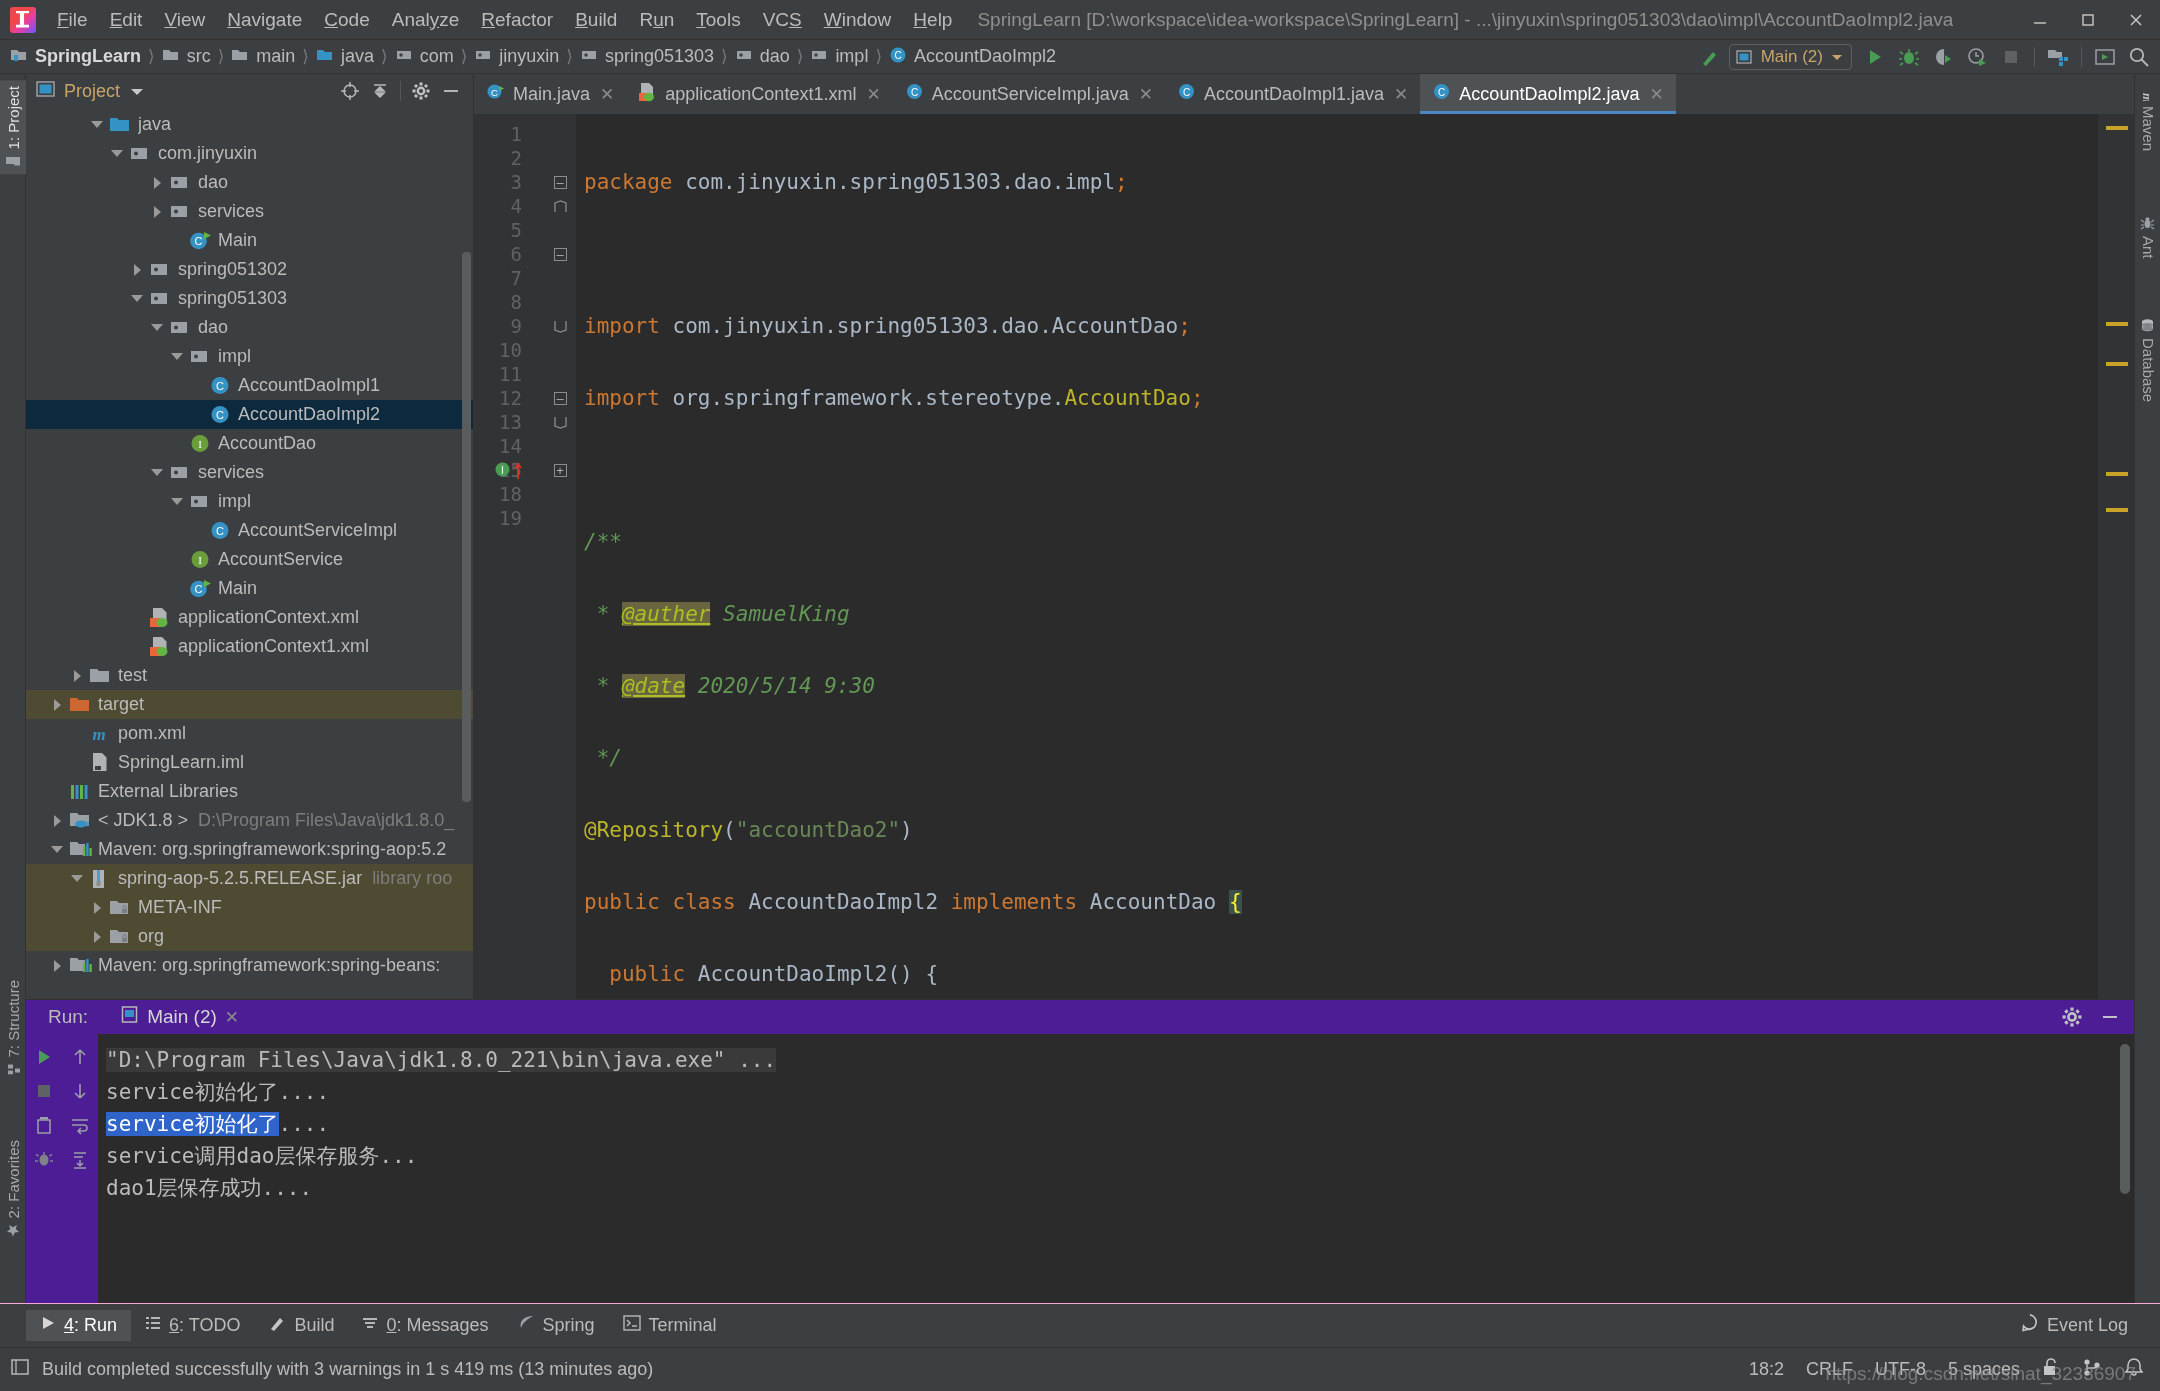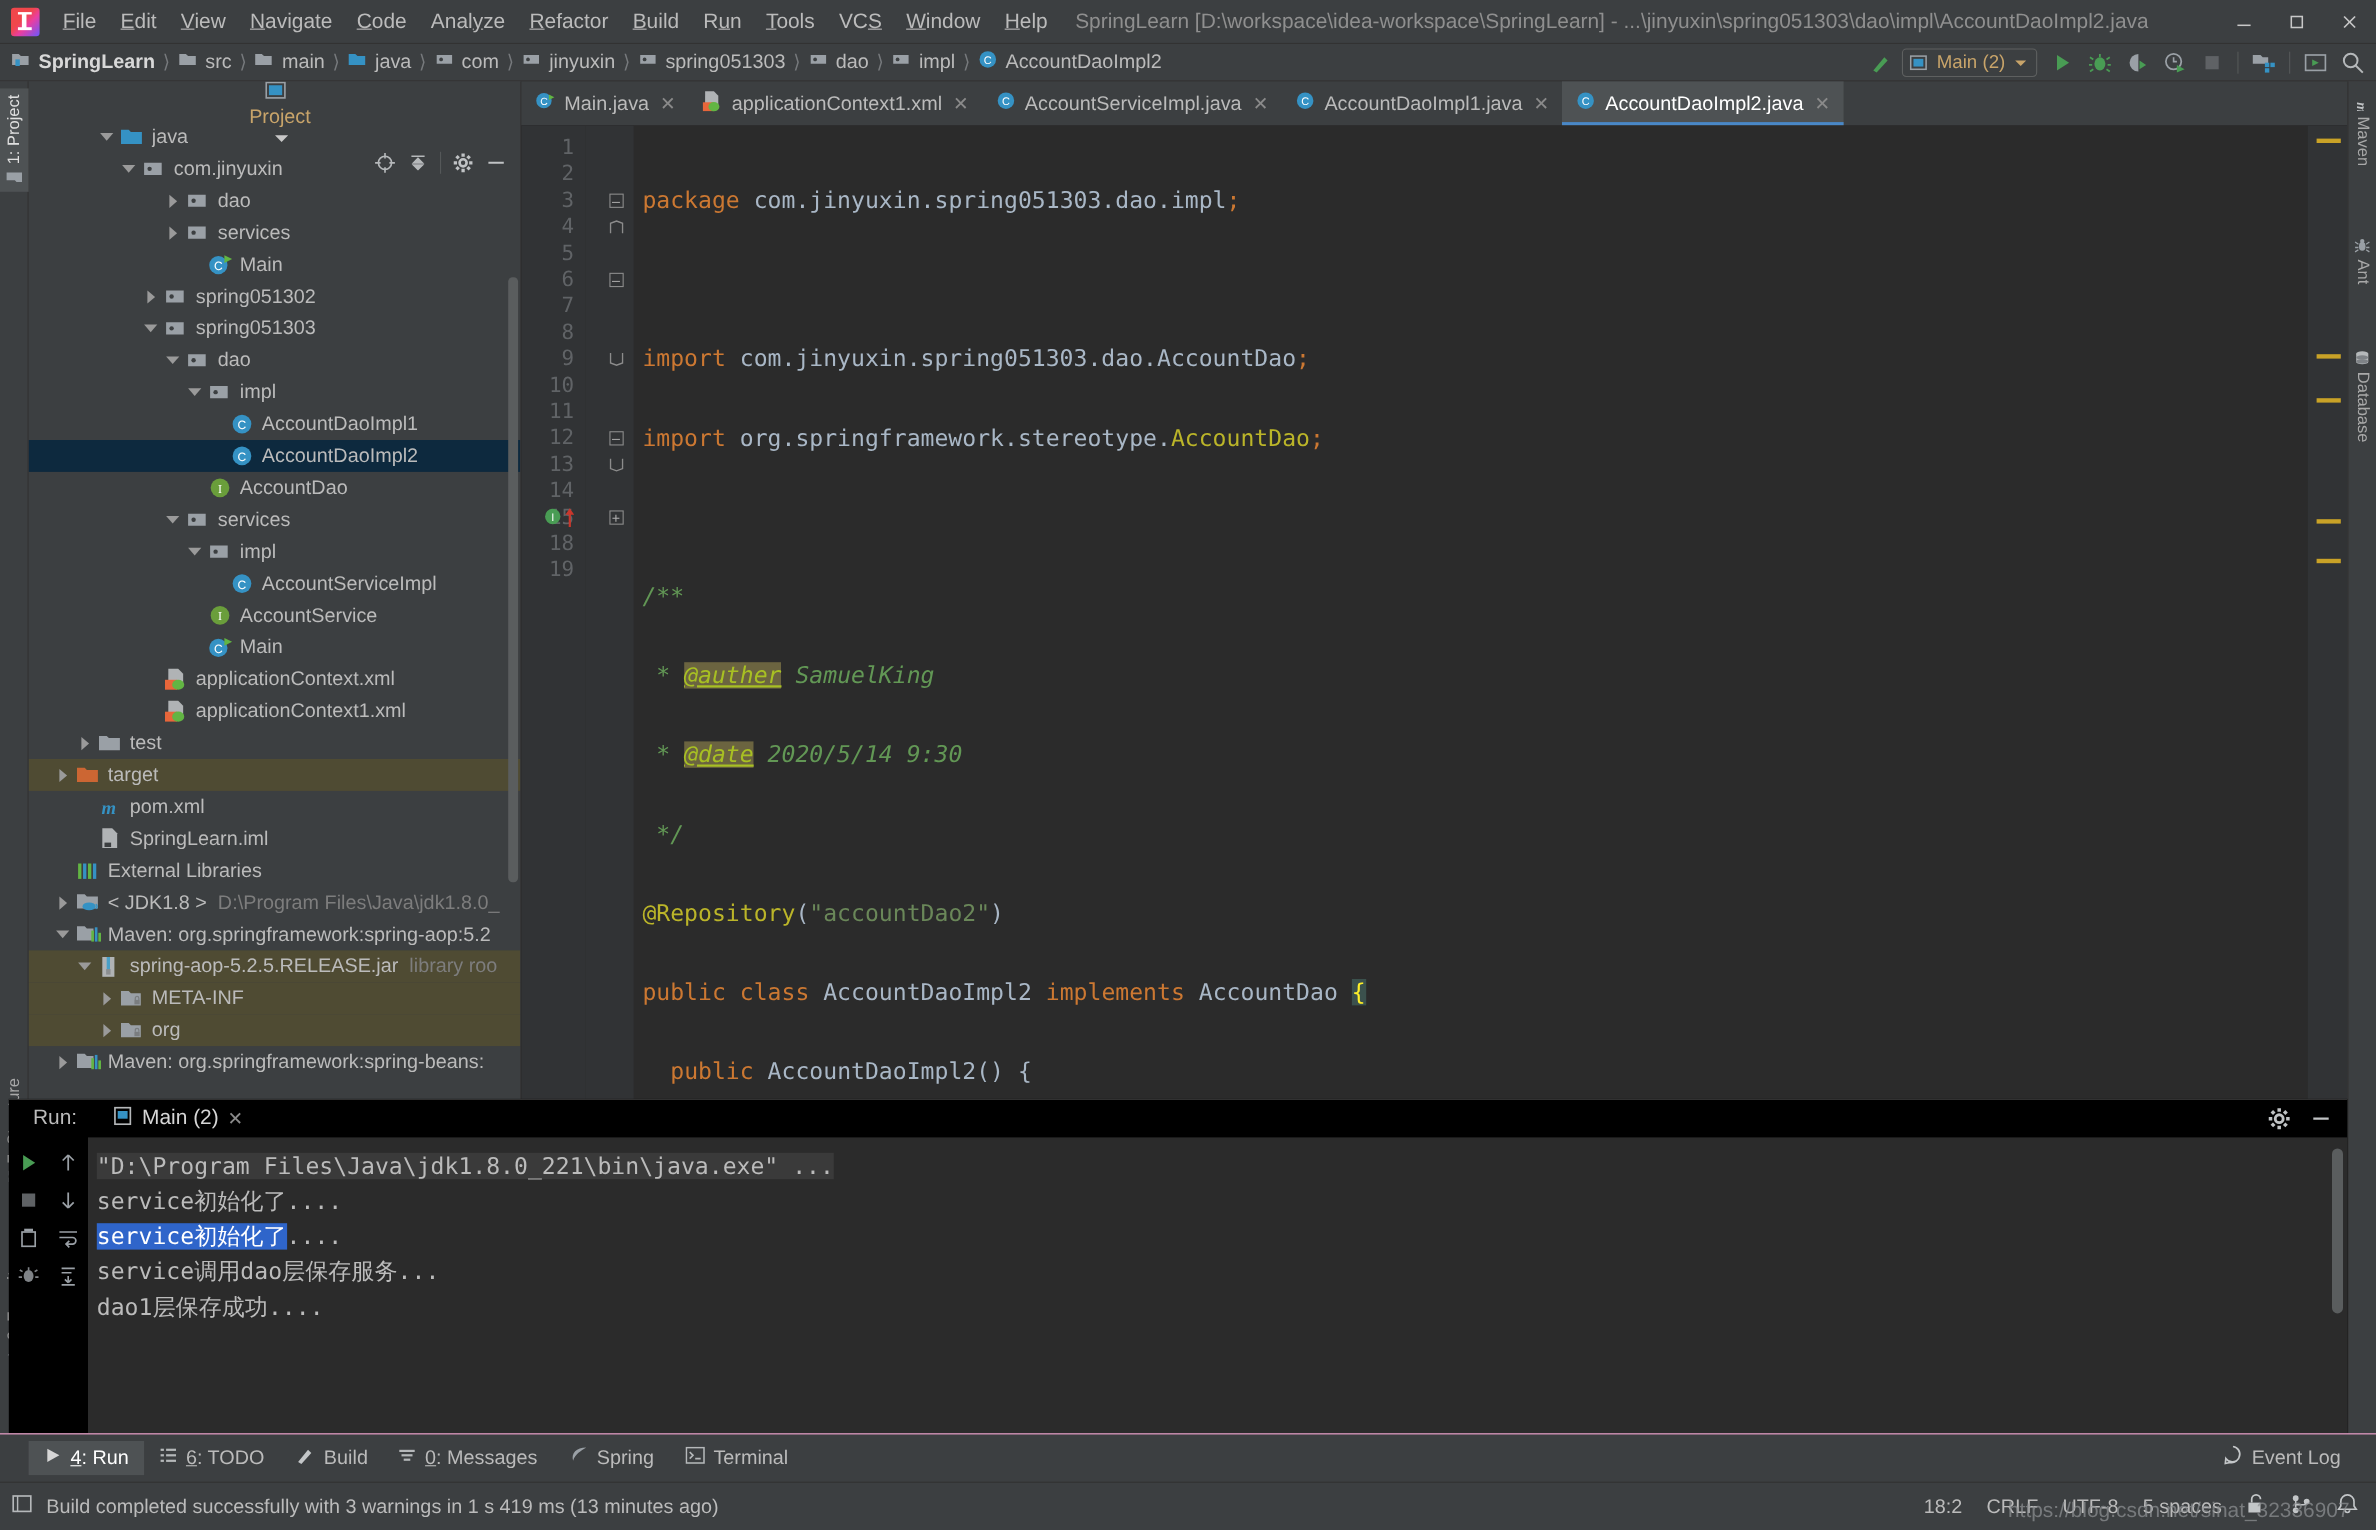--- a/index.html
+++ b/index.html
@@ -81,21 +81,21 @@
   }
   .vtab.active { background: #4e5254; color: #e0e0e0; }
   .vtab.flip { transform: rotate(180deg); }
   .vtab-ico { display: block; }
 
   
   .project-panel {
     width: 448px; flex: 0 0 448px; background: #3c3f41; display: flex; flex-direction: column;
     border-right: 1px solid #323232;
   }
-  .pp-header { height: 34px; display: flex; align-items: center; padding: 0 8px 0 10px; flex-direction: column; }
+  .pp-header { height: 34px; display: flex; align-items: center; padding: 0 8px 0 10px; }
   .pp-title { color: #c8a46a; font-size: 18px; margin-left: 8px; }
   .pp-header-right { margin-left: auto; display: flex; align-items: center; gap: 2px; }
   .pp-ico-btn { width: 28px; height: 26px; display: flex; align-items: center; justify-content: center; }
 
   .tree { flex: 1; overflow: hidden; position: relative; padding-top: 2px; font-size: 18px; }
   .trow {
     height: 29px; display: flex; align-items: center; color: #bbbbbb;
     white-space: nowrap; padding-right: 4px;
   }
   .trow.sel { background: #0d293e; }
@@ -174,22 +174,22 @@
     padding-left: 18px; color: #bbbbbb; font-size: 18px; border-top: 1px solid #323232;
   }
 
   
   .strip-right {
     width: 26px; flex: 0 0 26px; background: #3c3f41; border-left: 1px solid #323232; position: relative;
   }
 
   
   .runpanel {
-    position: absolute; left: 8px; right: 26px; bottom: 88px; height: 304px;
-    background: #000000; border-top: 1px solid #323232; display: flex; flex-direction: column;
+    position: absolute; left: 26px; right: 26px; bottom: 88px; height: 304px;
+    background: #4c1d95; border-top: 1px solid #323232; display: flex; flex-direction: column;
   }
   .run-header { height: 34px; display: flex; align-items: center; padding-left: 22px; position: relative; }
   .run-label { color: #bbbbbb; font-size: 19px; margin-right: 22px; }
   .run-tab {
     display: flex; align-items: center; gap: 8px; color: #d6d6d6; font-size: 19px;
     padding: 4px 10px; position: relative;
   }
   .run-tab:after {
     content:""; position:absolute; left:0; right:0; bottom:-6px; height:3px; background:#7a7d7e;
   }

